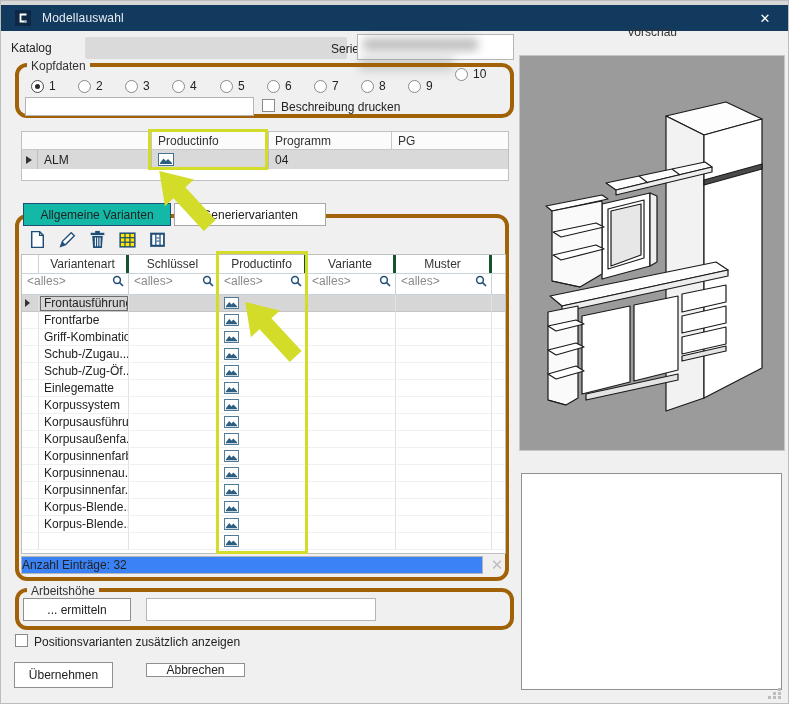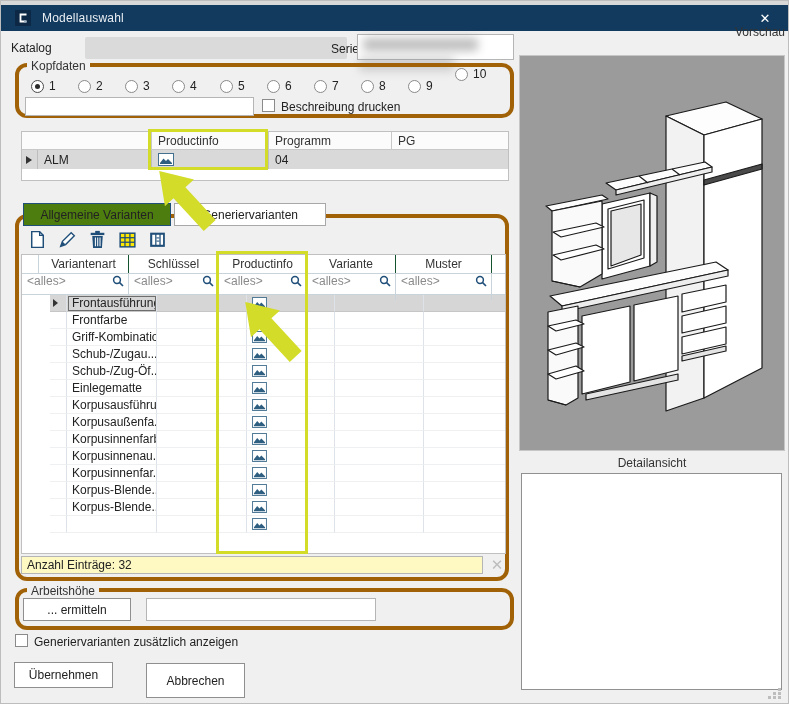--- a/index.html
+++ b/index.html
@@ -41,48 +41,48 @@
   .mhead, .mrow { display:grid; grid-template-columns:16px 114px 117px 123px 118px; }
   .mhead { height:18px; background:#fbfbfb; border-bottom:1px solid #c8c8c8; }
   .mhead .hc { border-right:1px solid #c8c8c8; padding:2px 0 0 6px; color:#333; overflow:hidden; }
   .mhead .hc:first-child { border-right:none; }
   .mrow { height:19px; background:#d9d9d9; align-items:center; }
   .mrow .mc { border-right:1px solid #bdbdbd; height:100%; display:flex; align-items:center; padding-left:6px; overflow:hidden; }
   .tri { width:0; height:0; border-left:6px solid #333; border-top:4px solid transparent; border-bottom:4px solid transparent; }
 
   
   .tab { position:absolute; height:23px; display:flex; align-items:center; justify-content:center; font-size:12px; z-index:5; }
-  .tab.active { background:#4d7c0f; border:1px solid #1f4e79; color:#222; }
+  .tab.active { background:#14b8a6; border:1px solid #1f4e79; color:#222; }
   .tab.inactive { background:#fff; border:1px solid #a8a8a8; }
 
   .toolbar { left:26px; top:228px; display:flex; gap:9px; z-index:2; }
   .toolbar .tool { width:21px; height:21px; }
 
   
   .vtable { left:20px; top:253px; width:485px; height:300px; background:#fff; border:1px solid #c0c0c0; overflow:hidden; }
   .vhead { display:grid; grid-template-columns:17px 90px 90px 88px 89px 96px 1fr; height:19px;
            border-bottom:1px solid #c9d3da; }
-  .vhead .hc { border-right:1px solid #14532d; display:flex; align-items:center; justify-content:center;
+  .vhead .hc { border-right:3px solid #14532d; display:flex; align-items:center; justify-content:center;
                color:#333; overflow:hidden; white-space:nowrap; }
   .vhead .hc.sel { border-right:1px solid #c9d3da; }
   .vfilter { display:grid; grid-template-columns:107px 90px 88px 89px 96px 1fr; height:21px; border-bottom:1px solid #c9d3da; }
   .vfilter .fc { border-right:1px solid #c9d3da; display:flex; align-items:center; padding:0 3px 12px 5px; color:#8a8a8a; }
   .vfilter .fc .ftext { flex:1; overflow:hidden; white-space:nowrap; }
-  .vrows { overflow:hidden; height:260px;margin-left:28px; }
+  .vrows { overflow:hidden; height:260px; }
   .vrow { display:grid; grid-template-columns:17px 90px 90px 88px 89px 96px 1fr; height:17px; background:#fff; }
   .vrow .c { border-right:1px solid #dde3e8; border-bottom:1px solid #eef0f2; display:flex; align-items:center;
              padding-left:5px; overflow:hidden; white-space:nowrap; color:#222; }
   .vrow .c.selc { padding-left:3px; }
   .vrow.selected { background:#d6d6d6; }
   .vrow.selected .c { border-bottom-color:#c6c6c6; }
   .vrow.selected .c.name { outline:1px solid #6d6d6d; outline-offset:-2px; }
   .vrow .tri2 { width:0; height:0; border-left:5px solid #333; border-top:4px solid transparent; border-bottom:4px solid transparent; }
 
-  .statusbar { left:20px; top:555px; width:462px; height:18px; background:#fef9c3; border:1px solid #b5b5b5;
-               display:flex; align-items:center; padding-left:5px; }
+  .statusbar { left:20px; top:555px; width:462px; height:18px; background:#3b82f6; border:1px solid #b5b5b5;
+               display:flex; align-items:center; }
   .clear-x { left:486px; top:554px; width:20px; height:20px; color:#bdbdbd; font-size:15px;
              display:flex; align-items:center; justify-content:center; }
 
   .btn { position:absolute; background:#fff; border:1px solid #8f8f8f; display:flex; align-items:center;
          justify-content:center; font-size:12px; color:#222; }
 
   
   .panel-label { text-align:center; color:#333; }
   .preview { left:518px; top:54px; width:266px; height:396px; background:#9b9b9b; border:1px solid #c6c6c6; }
   .detail { left:520px; top:472px; width:261px; height:217px; background:#fff; border:1px solid #909090; }
@@ -358,20 +358,34 @@
               <rect x="0.5" y="0.5" width="15" height="12" fill="#fff" stroke="#43708f"></rect>
               <path d="M2 10 L5.5 5.5 L8 8 L10 6 L14 10 L14 11 L2 11 Z" fill="#2e5e80"></path>
             </svg>
           </div>
           <div class="c"></div>
           <div class="c"></div>
           <div class="c" style="border-right:none;"></div>
         </div>
         <div class="vrow">
           <div class="c selc"></div>
+          <div class="c name">Korpussystem</div>
+          <div class="c"></div>
+          <div class="c">
+            <svg width="15" height="12" viewBox="0 0 16 13">
+              <rect x="0.5" y="0.5" width="15" height="12" fill="#fff" stroke="#43708f"></rect>
+              <path d="M2 10 L5.5 5.5 L8 8 L10 6 L14 10 L14 11 L2 11 Z" fill="#2e5e80"></path>
+            </svg>
+          </div>
+          <div class="c"></div>
+          <div class="c"></div>
+          <div class="c" style="border-right:none;"></div>
+        </div>
+        <div class="vrow">
+          <div class="c selc"></div>
           <div class="c name">Korpusausführu...</div>
           <div class="c"></div>
           <div class="c">
             <svg width="15" height="12" viewBox="0 0 16 13">
               <rect x="0.5" y="0.5" width="15" height="12" fill="#fff" stroke="#43708f"></rect>
               <path d="M2 10 L5.5 5.5 L8 8 L10 6 L14 10 L14 11 L2 11 Z" fill="#2e5e80"></path>
             </svg>
           </div>
           <div class="c"></div>
           <div class="c"></div>
@@ -483,26 +497,26 @@
   </div>
   <div class="abs clear-x">✕</div>
 
   <div class="abs groupbox" style="left:14px;top:587px;width:499px;height:42px;">
     <span class="legend">Arbeitshöhe</span>
   </div>
   <div class="btn" style="left:22px;top:597px;width:108px;height:23px;">... ermitteln</div>
   <div class="abs field" style="left:145px;top:597px;width:230px;height:23px;"></div>
 
   <span class="abs checkbox" style="left:14px;top:633px;"></span>
-  <span class="abs lbl" style="left:33px;top:634px;">Generiervarianten zusätzlich anzeigen</span>
+  <span class="abs lbl" style="left:33px;top:634px;">Positionsvarianten zusätzlich anzeigen</span>
 
   <div class="btn" style="left:13px;top:661px;width:99px;height:26px;">Übernehmen</div>
-  <div class="btn" style="left:145px;top:662px;width:99px;height:35px;">Abbrechen</div>
-
-  <div class="abs panel-label" style="left:518px;top:24px;width:266px;text-align:right;">Vorschau</div>
+  <div class="btn" style="left:145px;top:662px;width:99px;height:14px;">Abbrechen</div>
+
+  <div class="abs panel-label" style="left:518px;top:24px;width:266px;">Vorschau</div>
   <div class="abs preview">
     <svg width="264" height="394" viewBox="0 0 264 394">
       <rect width="264" height="394" fill="#9b9b9b"></rect>
       <g stroke="#1a1a1a" stroke-width="1.2" stroke-linejoin="round" fill="#ffffff">
 
         <polygon points="146,60 206,46 242,63 184,79" fill="#fdfdfd"></polygon>
         <polygon points="146,60 184,79 184,342 146,355" fill="#f2f2f2"></polygon>
         <polygon points="184,79 242,63 242,312 184,342" fill="#ffffff"></polygon>
         <polygon points="184,124 242,108 242,113 184,129" fill="#4a4a4a"></polygon>
 
@@ -536,21 +550,20 @@
         <polygon points="28,270 56,264 64,268 36,275" fill="#ffffff"></polygon>
         <polygon points="28,294 56,287 64,291 36,299" fill="#ffffff"></polygon>
         <polygon points="28,318 56,310 64,315 36,323" fill="#ffffff"></polygon>
         <line x1="28" y1="344" x2="46" y2="349" fill="none"></line>
 
         <polygon points="66,338 158,318 158,324 66,344" fill="#e4e4e4"></polygon>
         <polygon points="162,300 206,290 206,295 162,305" fill="#e4e4e4"></polygon>
       </g>
     </svg>
   </div>
-  <div class="abs panel-label" style="left:518px;top:455px;width:266px;">Detailansicht</div>
   <div class="abs detail"></div>
 
   <div class="abs hl-box" style="left:147px;top:128px;width:120px;height:41px;"></div>
   <div class="abs hl-box" style="left:215px;top:250px;width:92px;height:303px;"></div>
   <svg class="abs arrow" style="left:157px;top:168px;" width="62" height="66" viewBox="0 0 50 52">
     <polygon points="1,1 5.6,29.4 12.5,23.0 36.9,49.4 46.5,40.6 22.1,14.2 29.0,7.8" fill="#d3dc28"></polygon>
   </svg>
   <svg class="abs arrow" style="left:243px;top:299px;" width="62" height="66" viewBox="0 0 50 52">
     <polygon points="1,1 5.6,29.4 12.5,23.0 36.9,49.4 46.5,40.6 22.1,14.2 29.0,7.8" fill="#d3dc28"></polygon>
   </svg>

